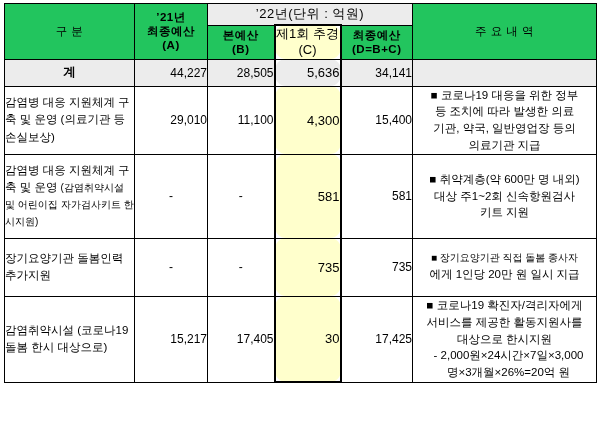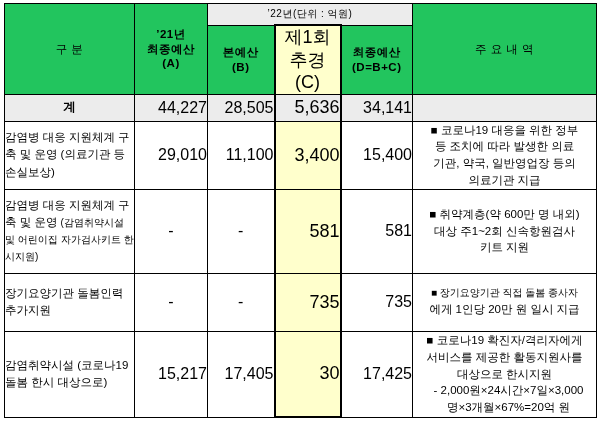--- a/index.html
+++ b/index.html
@@ -38,21 +38,21 @@
     background: #22c55e;
     text-align: center;
     font-size: 11.5px;
     font-weight: bold;
     line-height: 1.25;
     letter-spacing: 0.5px;
   }
   .hdr-span {
     background: #ececec;
     text-align: center;
-    font-size: 10px;
+    font-size: 13px;
     font-weight: bold;
     letter-spacing: 0.5px;
     height: 20px;
   }
   .hdr .sub {
     display: block;
     font-weight: bold;
   }
   .c-hdr {
     background: #ffff99;
@@ -62,37 +62,38 @@
     line-height: 1.25;
   }
   
   .label {
     font-size: 11.5px;
     line-height: 1.5;
     padding: 5px 6px 5px 7px;
     text-align: left;
   }
   .num {
-    font-size: 16px;
+    font-size: 12px;
     font-weight: bold;
     text-align: right;
     padding-right: 9px;
   }
   .num.center {
     text-align: center;
     padding-right: 0;
   }
   .colC {
     background: #ffffcc;
-    font-size: 18px;
+    font-size: 13px;
     font-weight: bold;
     text-align: right;
     padding-right: 10px;
     border-left: 2.2px solid #000 !important;
     border-right: 2.2px solid #000 !important;
+    border-radius: 11px;
   }
   .colC.topedge { border-top: 2.2px solid #000 !important; }
   .colC.botedge { border-bottom: 2.2px solid #000 !important; }
   .total-row td {
     background: #ececec;
     height: 26px;
   }
   .total-row .label {
     text-align: center;
     font-weight: bold;
@@ -170,21 +171,21 @@
       </tr>
 
       <tr style="height:68px">
         <td class="label">
           <span class="sub">감염병 대응 지원체계</span>
           <span class="sub">구축 및 운영</span>
           <span class="sub">(의료기관 등 손실보상)</span>
         </td>
         <td class="num">29,010</td>
         <td class="num">11,100</td>
-        <td class="colC">3,400</td>
+        <td class="colC">4,300</td>
         <td class="num">15,400</td>
         <td class="desc">
           <span class="bullet">■ 코로나19 대응을 위한 정부</span>
           <span class="bullet">등 조치에 따라 발생한 의료</span>
           <span class="bullet">기관, 약국, 일반영업장 등의</span>
           <span class="bullet">의료기관 지급</span>
         </td>
       </tr>
 
       <tr style="height:84px">
@@ -228,18 +229,18 @@
         </td>
         <td class="num">15,217</td>
         <td class="num">17,405</td>
         <td class="colC botedge">30</td>
         <td class="num">17,425</td>
         <td class="desc">
           <span class="bullet">■ 코로나19 확진자/격리자에게</span>
           <span class="bullet">서비스를 제공한 활동지원사를</span>
           <span class="bullet">대상으로 한시지원</span>
           <span class="sub-dash">- 2,000원×24시간×7일×3,000</span>
-          <span class="sub-dash">명×3개월×67%=20억 원</span>
+          <span class="sub-dash">명×3개월×26%=20억 원</span>
         </td>
       </tr>
     </tbody>
   </table>
 </div>
 
 </body></html>

